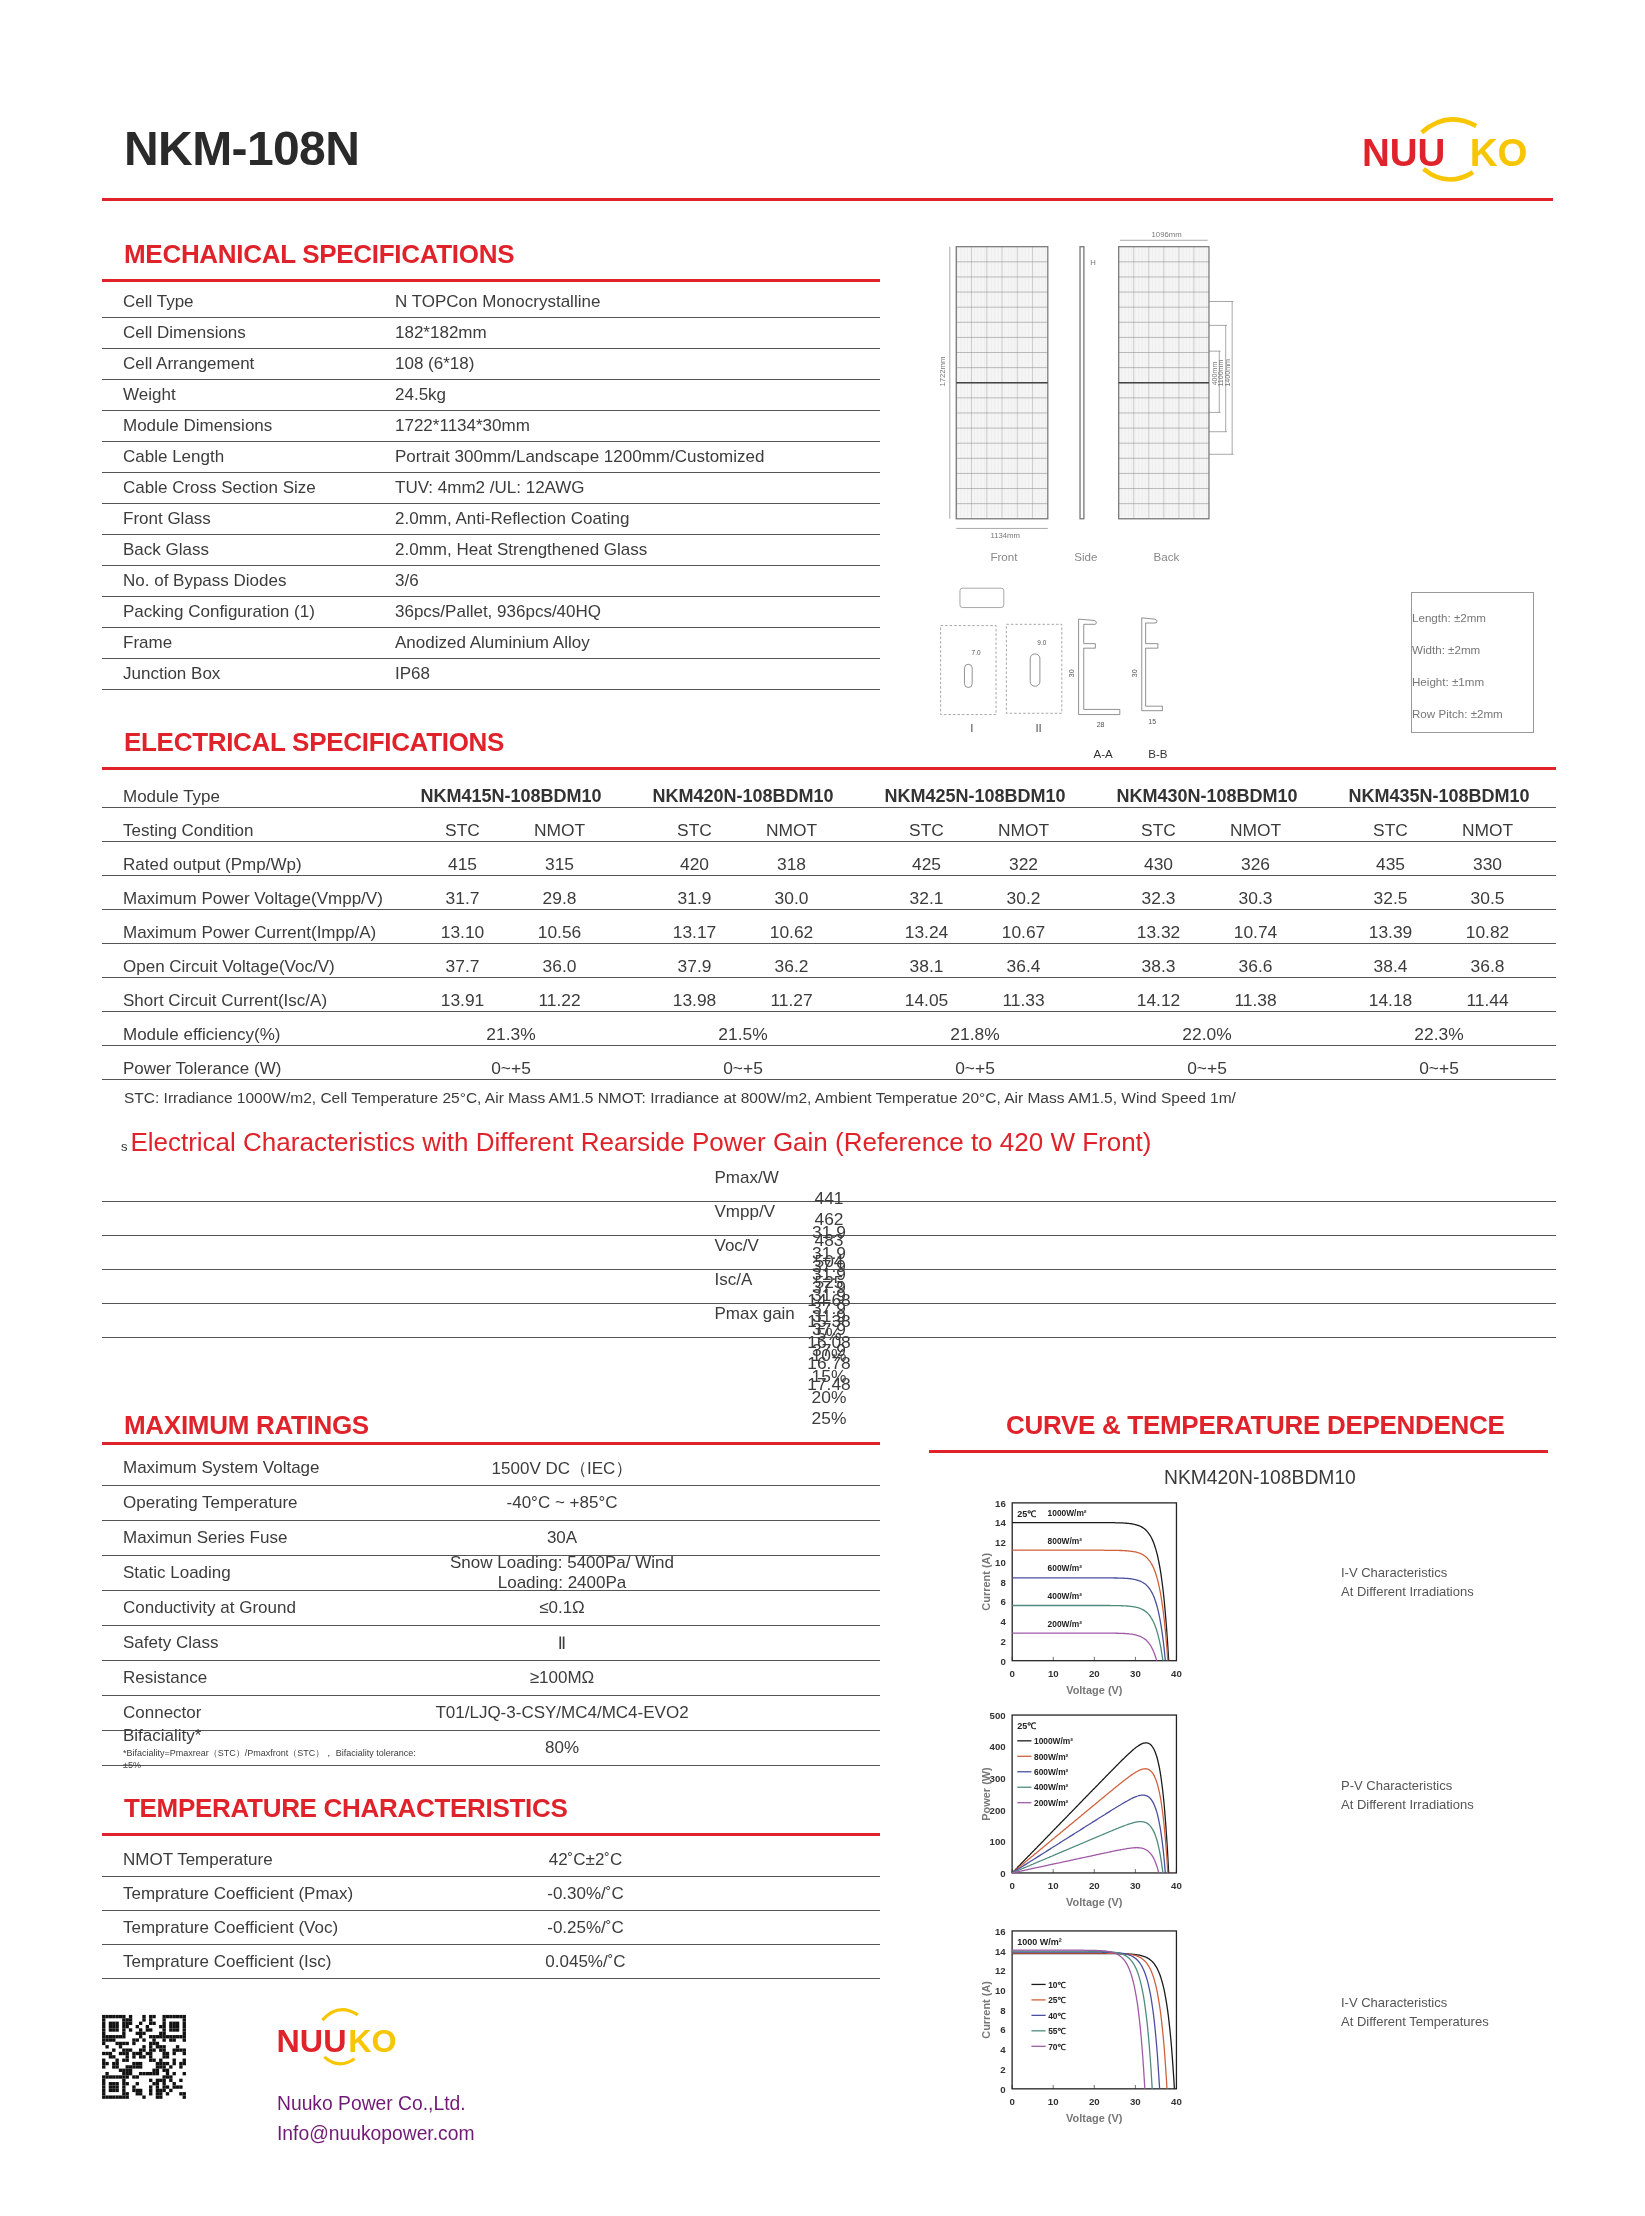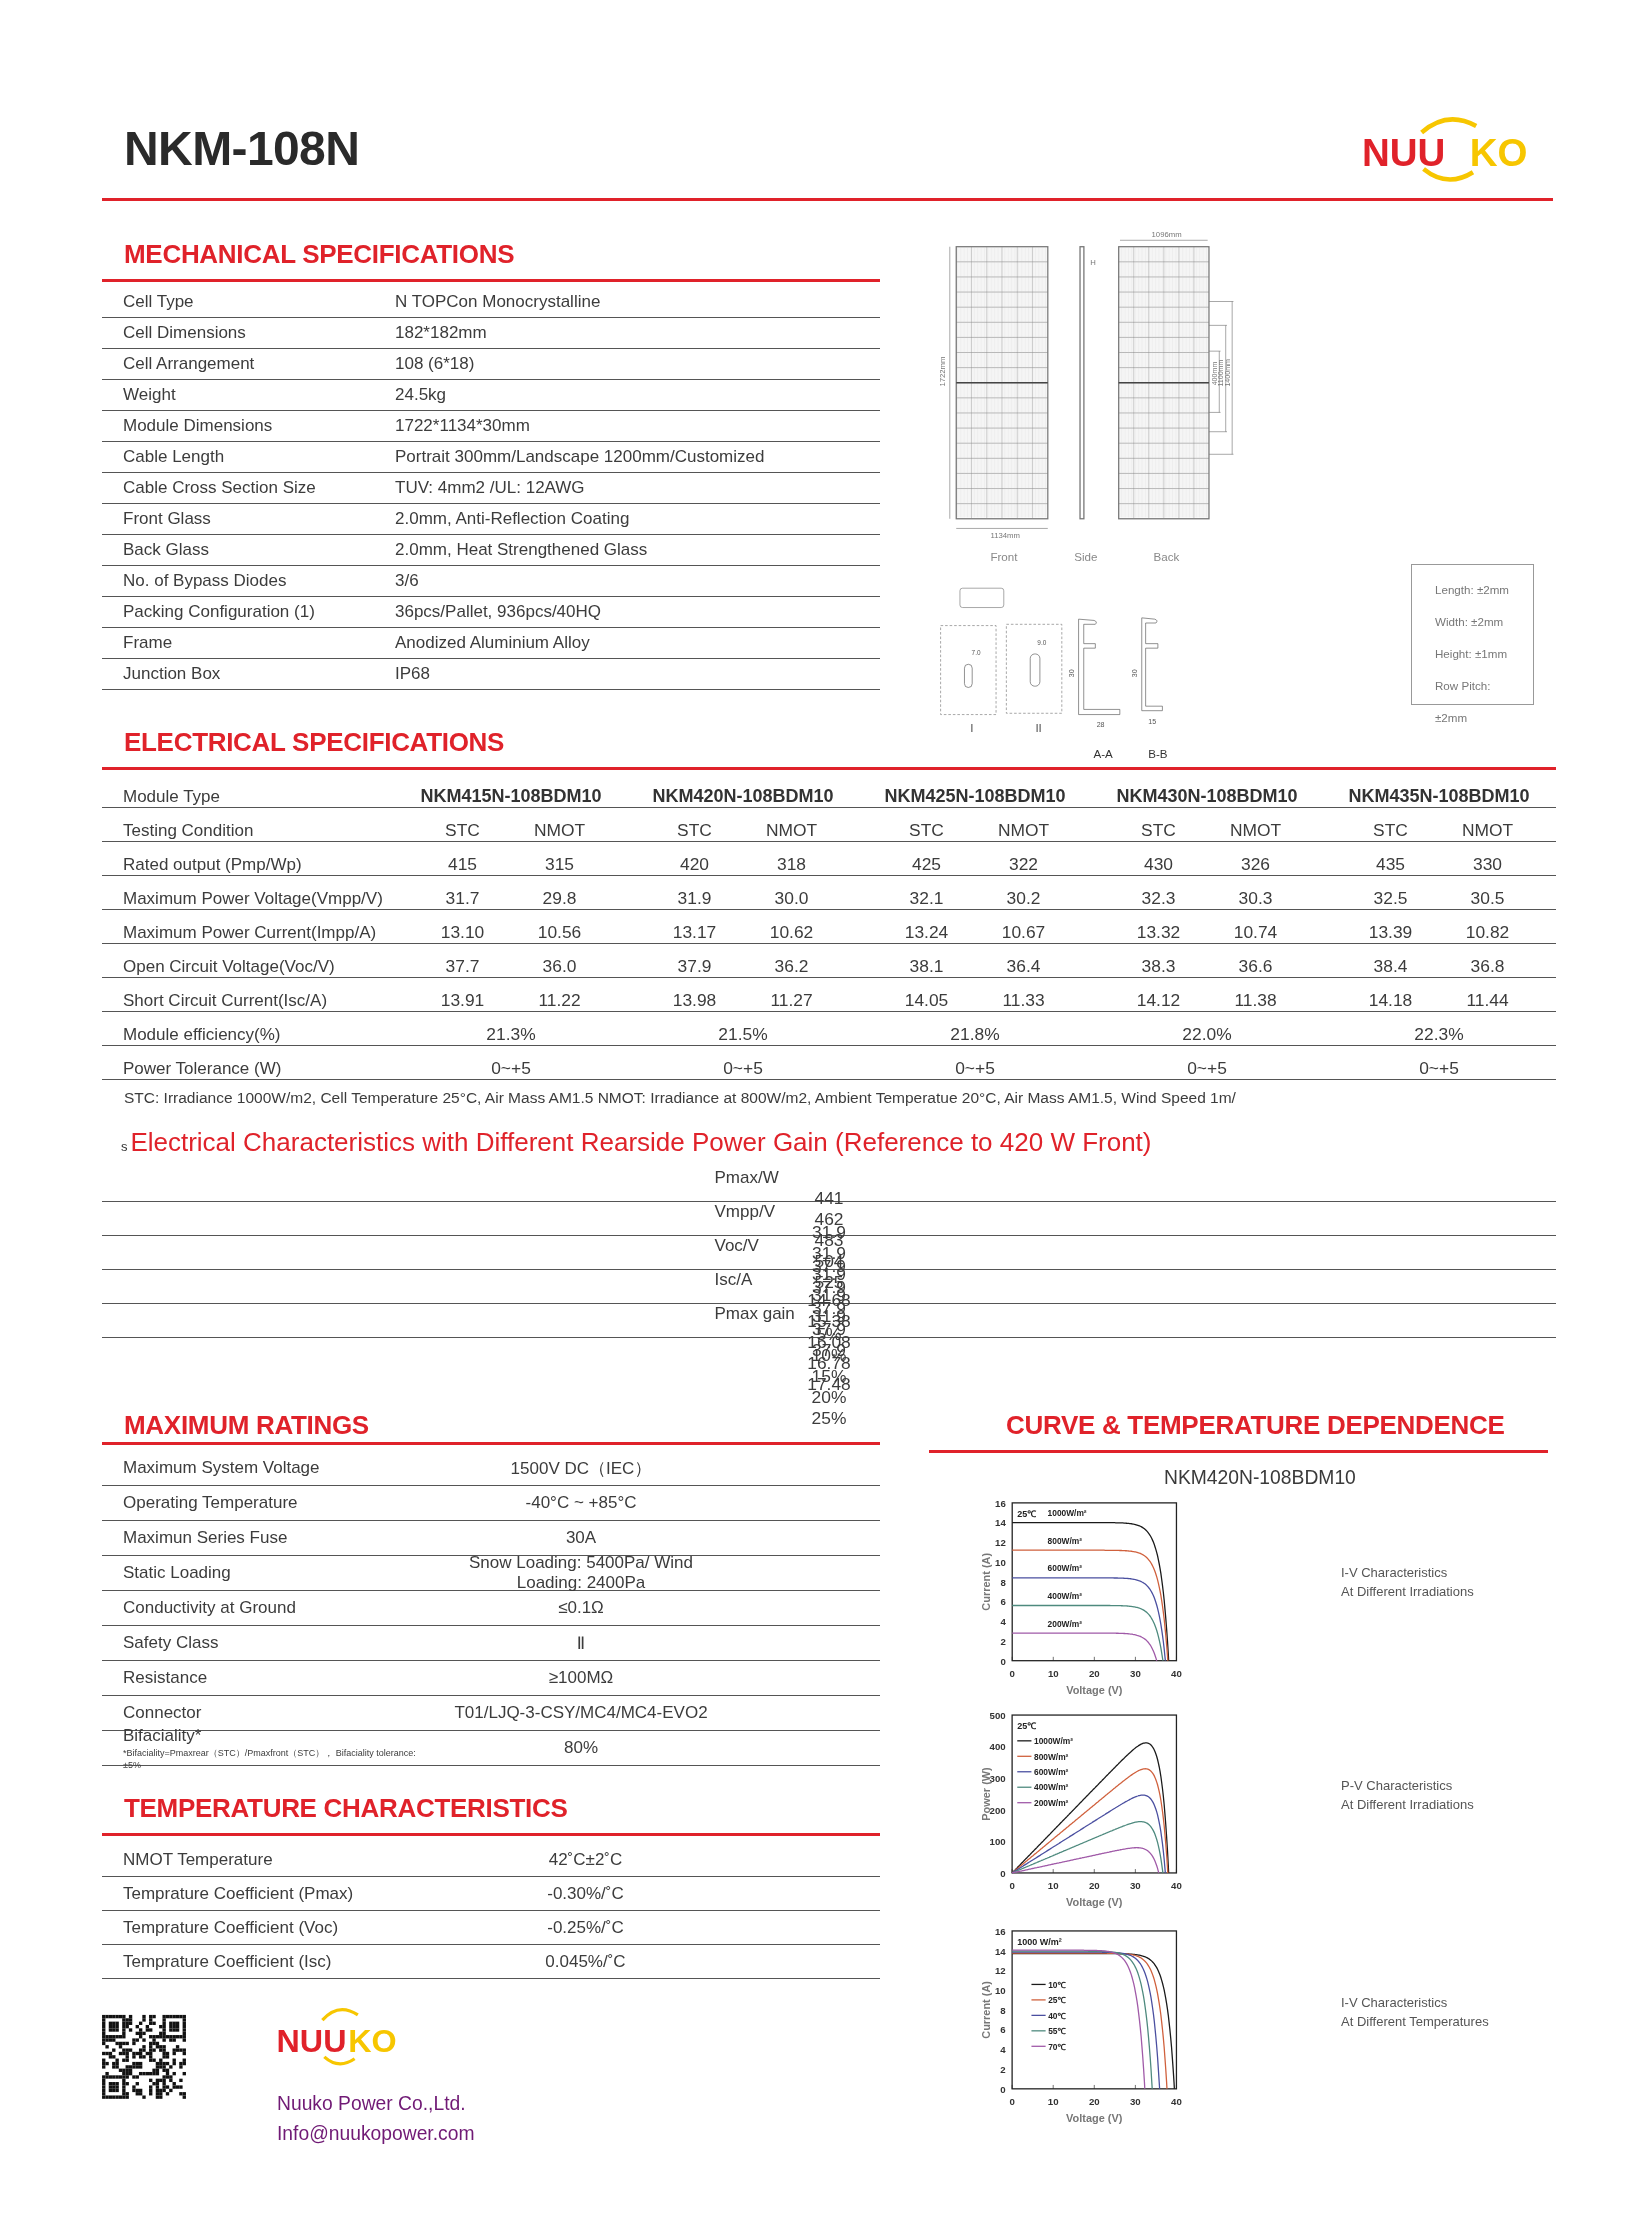--- a/index.html
+++ b/index.html
@@ -25,29 +25,29 @@
   .el-row .grp .single { width: 193px; }
   .el-row.head .grp span.model { width: 232px; font-weight: bold; font-size: 18px; color: #333; }
   .note { font-size: 15.5px; color: #3c3c3c; }
   .subtitle-red { font-size: 26px; color: #e0222a; }
   .bf-row { display: flex; align-items: center; height: 34px; border-bottom: 1.9px solid #555; width: 1454px; font-size: 17.4px; color: #3c3c3c; flex-direction: column; }
   .bf-row .k { width: 271px; padding-left: 21px; font-size: 17px; }
   .bf-row .v { width: 230px; text-align: center; }
   
   #maxr .kv-row { height: 35px; width: 778px; }
   #maxr .k { width: 322px; }
-  #maxr .v { width: 258px; text-align: center; margin-left: 28px; }
+  #maxr .v { width: 258px; text-align: center; margin-left: 9px; }
   .small-note { font-size: 9px; color: #3c3c3c; display: block; margin-top: 1.3px; }
   #temp .kv-row { height: 34px; width: 778px; }
   #temp .k { width: 387px; }
   #temp .v { width: 193px; text-align: center; margin-left: 0; }
   .chart-title { font-size: 19.3px; color: #3a3a3a; }
   .chart-caption { font-size: 13px; color: #555; line-height: 18.7px; }
   .footer-text { font-size: 19.3px; color: #701a75; line-height: 30px; }
-  .tol-box { left: 1411px; top: 564px; width: 123px; height: 141px; border: 1.3px solid #999; padding: 9px 23px; font-size: 11.6px; color: #777; line-height: 32px; }
+  .tol-box { left: 1411px; top: 592px; width: 123px; height: 141px; border: 1.3px solid #999; padding: 9px 0; font-size: 11.6px; color: #777; line-height: 32px; }
 </style>
 </head>
 <body>
 
 <div class="abs title">NKM-108N</div>
 <svg class="abs logo" viewBox="0 0 340 120">
   <path d="M125 35 Q165 0 210 25" stroke="#f7c600" stroke-width="7" fill="none"></path>
   <path d="M128 92 Q165 122 205 97" stroke="#f7c600" stroke-width="7" fill="none"></path>
   <text x="32" y="88" font-family="Liberation Sans, sans-serif" font-weight="bold" font-size="60" fill="#e0222a">NUU</text>
   <text x="200" y="88" font-family="Liberation Sans, sans-serif" font-weight="bold" font-size="60" fill="#f7c600">KO</text>

